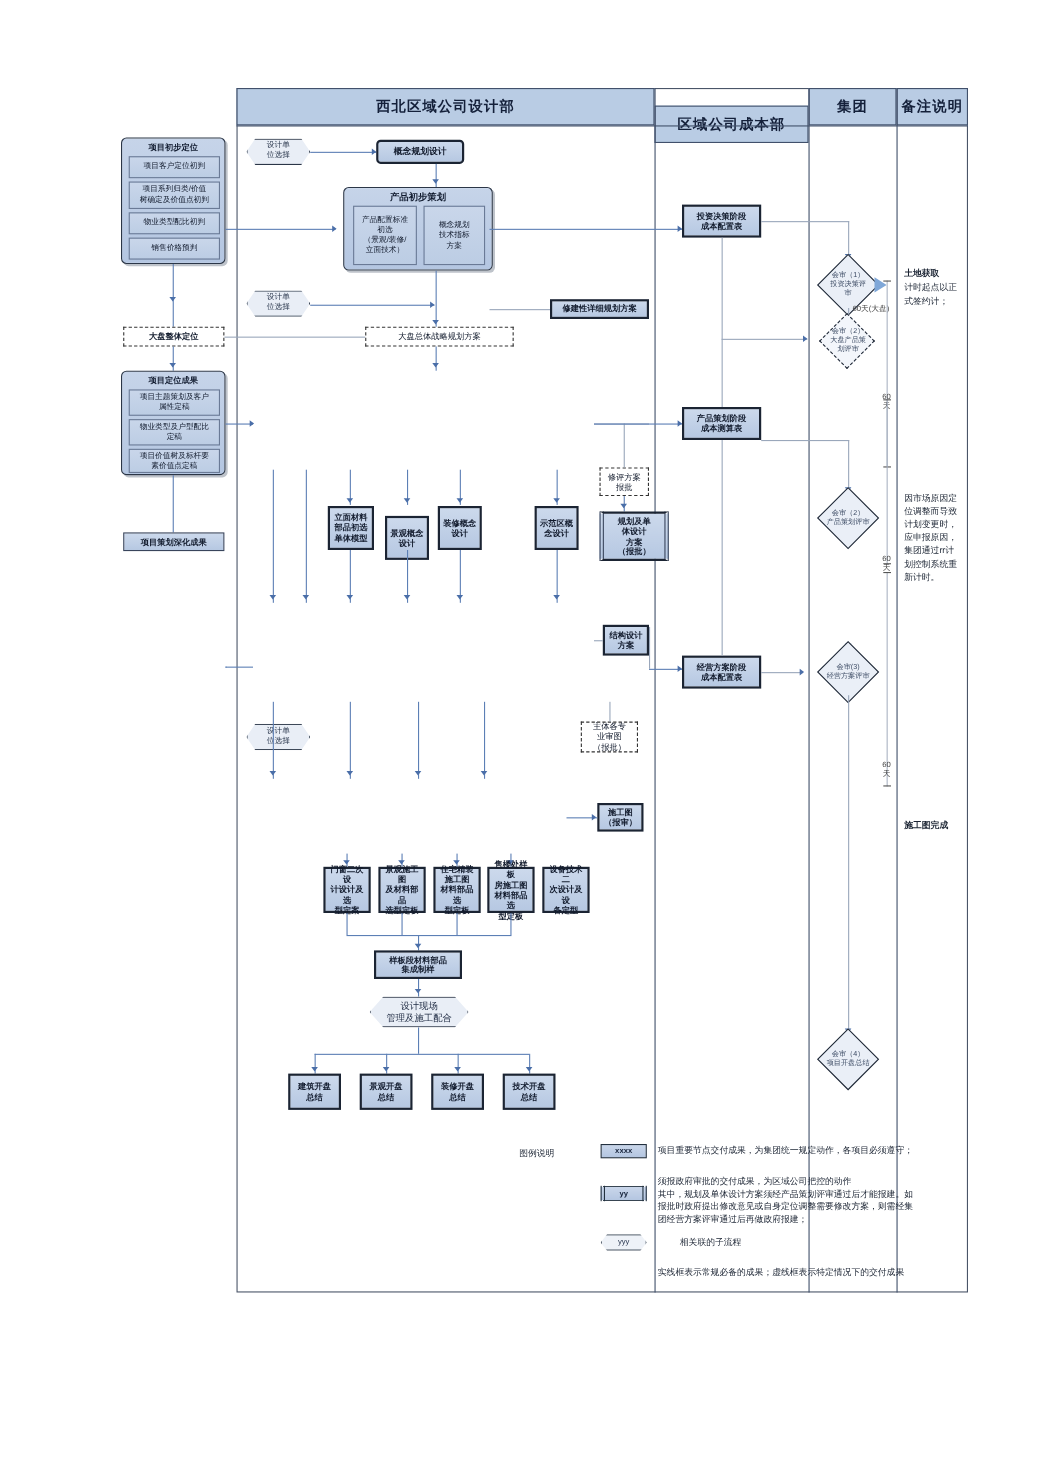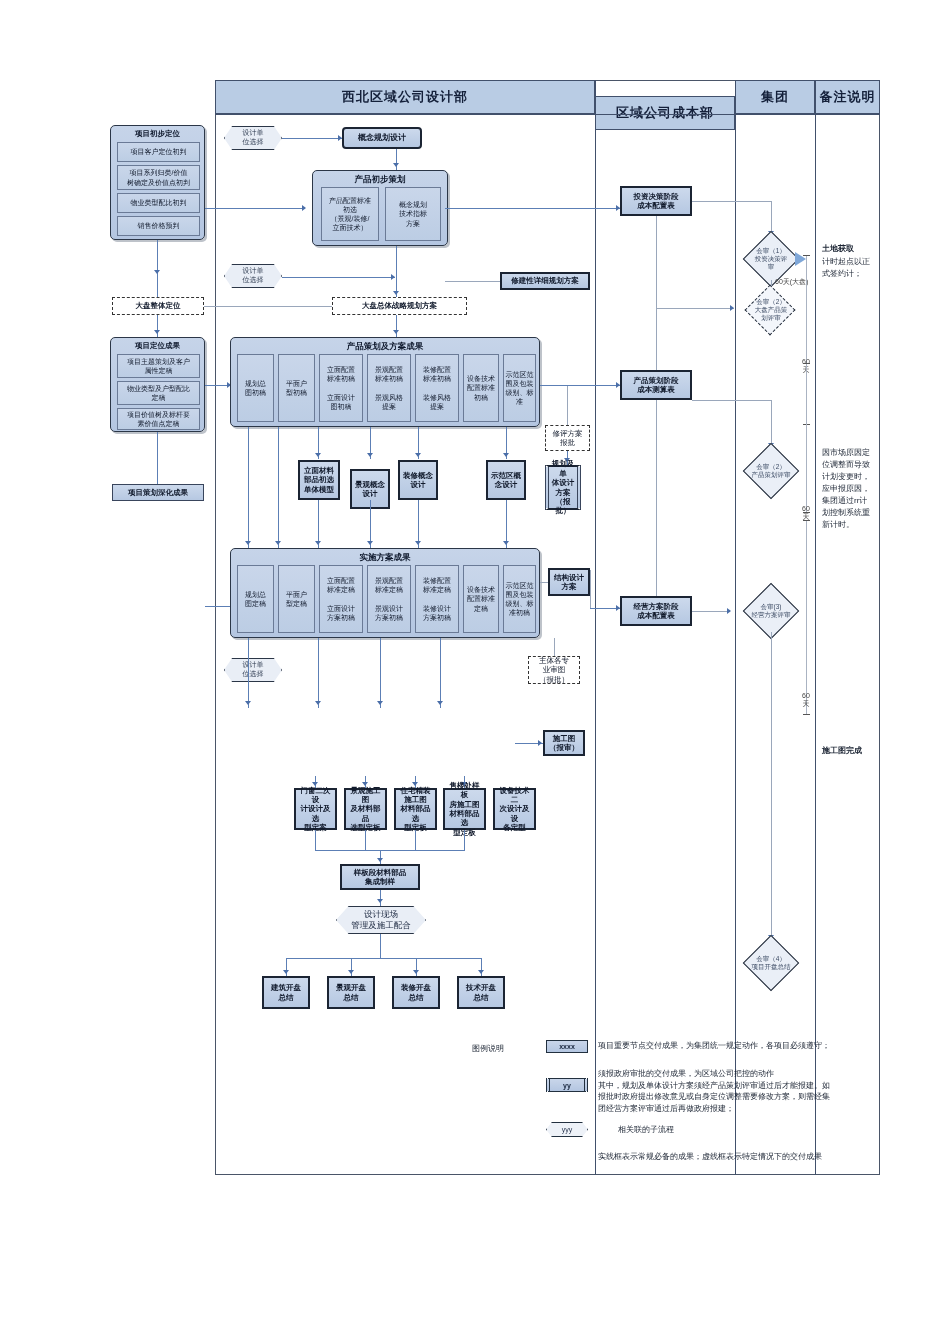--- a/index.html
+++ b/index.html
@@ -212,54 +212,25 @@
 位选择</div>
   <div class="ln lnh" style="left:282px;top:277px;width:113px;"></div>
   <div class="arw r" style="left:391px;top:274px;"></div>
 
   <div class="node bold" style="left:500px;top:272px;width:90px;height:18px;font-size:7.5px;font-weight:bold;">修建性详细规划方案</div>
   <div class="ln lnh grey" style="left:445px;top:281px;width:55px;"></div>
 
   <div class="ln lnv" style="left:396px;top:246px;height:60px;"></div>
   <div class="arw" style="left:393px;top:291px;"></div>
 
-  <div class="node dashed" style="left:332px;top:297px;width:135px;height:18px;font-size:7.5px;font-weight:bold;">大盘总体战略规划方案</div>
+  <div class="node dashed" style="left:332px;top:297px;width:135px;height:18px;font-size:7.5px;font-weight:normal;">大盘总体战略规划方案</div>
 
   <div class="ln lnv" style="left:396px;top:315px;height:22px;"></div>
   <div class="arw" style="left:393px;top:330px;"></div>
 
-  <div class="group" style="left:230px;top:337px;width:310px;height:90px;">
-    <div class="group-title">产品策划及方案成果</div>
-    <div class="sub" style="left:6px;top:16px;width:37px;height:68px;">规划总
-图初稿</div>
-    <div class="sub" style="left:47px;top:16px;width:37px;height:68px;">平面户
-型初稿</div>
-    <div class="sub" style="left:88px;top:16px;width:44px;height:68px;">立面配置
-标准初稿
-
-立面设计
-图初稿</div>
-    <div class="sub" style="left:136px;top:16px;width:44px;height:68px;">景观配置
-标准初稿
-
-景观风格
-提案</div>
-    <div class="sub" style="left:184px;top:16px;width:44px;height:68px;">装修配置
-标准初稿
-
-装修风格
-提案</div>
-    <div class="sub" style="left:232px;top:16px;width:36px;height:68px;">设备技术
-配置标准
-初稿</div>
-    <div class="sub" style="left:272px;top:16px;width:33px;height:68px;">示范区范
-围及包装
-级别、标
-准</div>
-  </div>
 
   <div class="ln lnv" style="left:318px;top:427px;height:32px;"></div>
   <div class="arw" style="left:315px;top:453px;"></div>
   <div class="ln lnv" style="left:370px;top:427px;height:32px;"></div>
   <div class="arw" style="left:367px;top:453px;"></div>
   <div class="ln lnv" style="left:418px;top:427px;height:32px;"></div>
   <div class="arw" style="left:415px;top:453px;"></div>
   <div class="ln lnv" style="left:506px;top:427px;height:32px;"></div>
   <div class="arw" style="left:503px;top:453px;"></div>
 
@@ -270,69 +241,40 @@
 设计</div>
   <div class="node bold" style="left:398px;top:460px;width:40px;height:40px;">装修概念
 设计</div>
   <div class="node bold" style="left:486px;top:460px;width:40px;height:40px;">示范区概
 念设计</div>
 
   <div class="node dashed" style="left:545px;top:425px;width:45px;height:26px;">修评方案
 报批</div>
   <div class="ln lnv" style="left:567px;top:451px;height:14px;"></div>
   <div class="arw" style="left:564px;top:458px;"></div>
-  <div class="node doc bold" style="left:545px;top:465px;width:36px;height:45px;">规划及单
+  <div class="node doc bold" style="left:545px;top:465px;width:63px;height:45px;">规划及单
 体设计
 方案
 （报批）</div>
   <div class="ln lnh grey" style="left:540px;top:385px;width:50px;"></div>
   <div class="ln lnv grey" style="left:567px;top:385px;height:40px;"></div>
 
   <div class="ln lnv" style="left:318px;top:500px;height:48px;"></div>
   <div class="arw" style="left:315px;top:541px;"></div>
   <div class="ln lnv" style="left:370px;top:500px;height:48px;"></div>
   <div class="arw" style="left:367px;top:541px;"></div>
   <div class="ln lnv" style="left:418px;top:500px;height:48px;"></div>
   <div class="arw" style="left:415px;top:541px;"></div>
   <div class="ln lnv" style="left:506px;top:500px;height:48px;"></div>
   <div class="arw" style="left:503px;top:541px;"></div>
   <div class="ln lnv" style="left:248px;top:427px;height:121px;"></div>
   <div class="arw" style="left:245px;top:541px;"></div>
   <div class="ln lnv" style="left:278px;top:427px;height:121px;"></div>
   <div class="arw" style="left:275px;top:541px;"></div>
 
-  <div class="group" style="left:230px;top:548px;width:310px;height:90px;">
-    <div class="group-title">实施方案成果</div>
-    <div class="sub" style="left:6px;top:16px;width:37px;height:68px;">规划总
-图定稿</div>
-    <div class="sub" style="left:47px;top:16px;width:37px;height:68px;">平面户
-型定稿</div>
-    <div class="sub" style="left:88px;top:16px;width:44px;height:68px;">立面配置
-标准定稿
-
-立面设计
-方案初稿</div>
-    <div class="sub" style="left:136px;top:16px;width:44px;height:68px;">景观配置
-标准定稿
-
-景观设计
-方案初稿</div>
-    <div class="sub" style="left:184px;top:16px;width:44px;height:68px;">装修配置
-标准定稿
-
-装修设计
-方案初稿</div>
-    <div class="sub" style="left:232px;top:16px;width:36px;height:68px;">设备技术
-配置标准
-定稿</div>
-    <div class="sub" style="left:272px;top:16px;width:33px;height:68px;">示范区范
-围及包装
-级别、标
-准初稿</div>
-  </div>
 
   <div class="node bold" style="left:548px;top:568px;width:42px;height:28px;">结构设计
 方案</div>
   <div class="ln lnh grey" style="left:540px;top:582px;width:8px;"></div>
 
   <div class="hex" style="left:224px;top:658px;width:58px;height:24px;">设计单
 位选择</div>
 
   <div class="node dashed" style="left:528px;top:656px;width:52px;height:28px;">主体各专
 业审图

